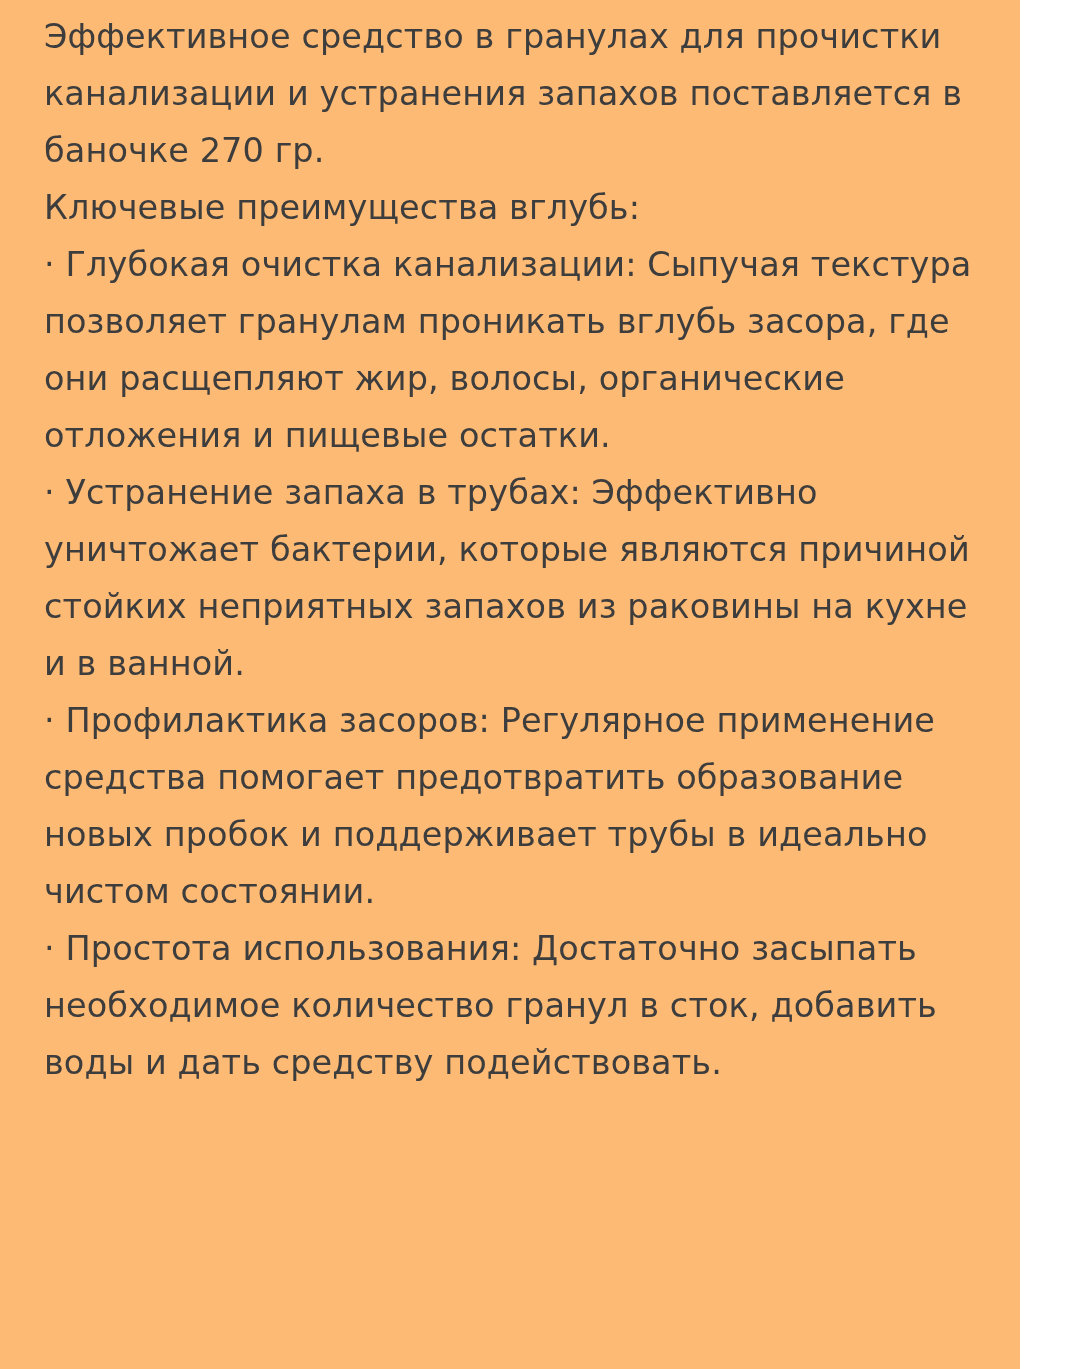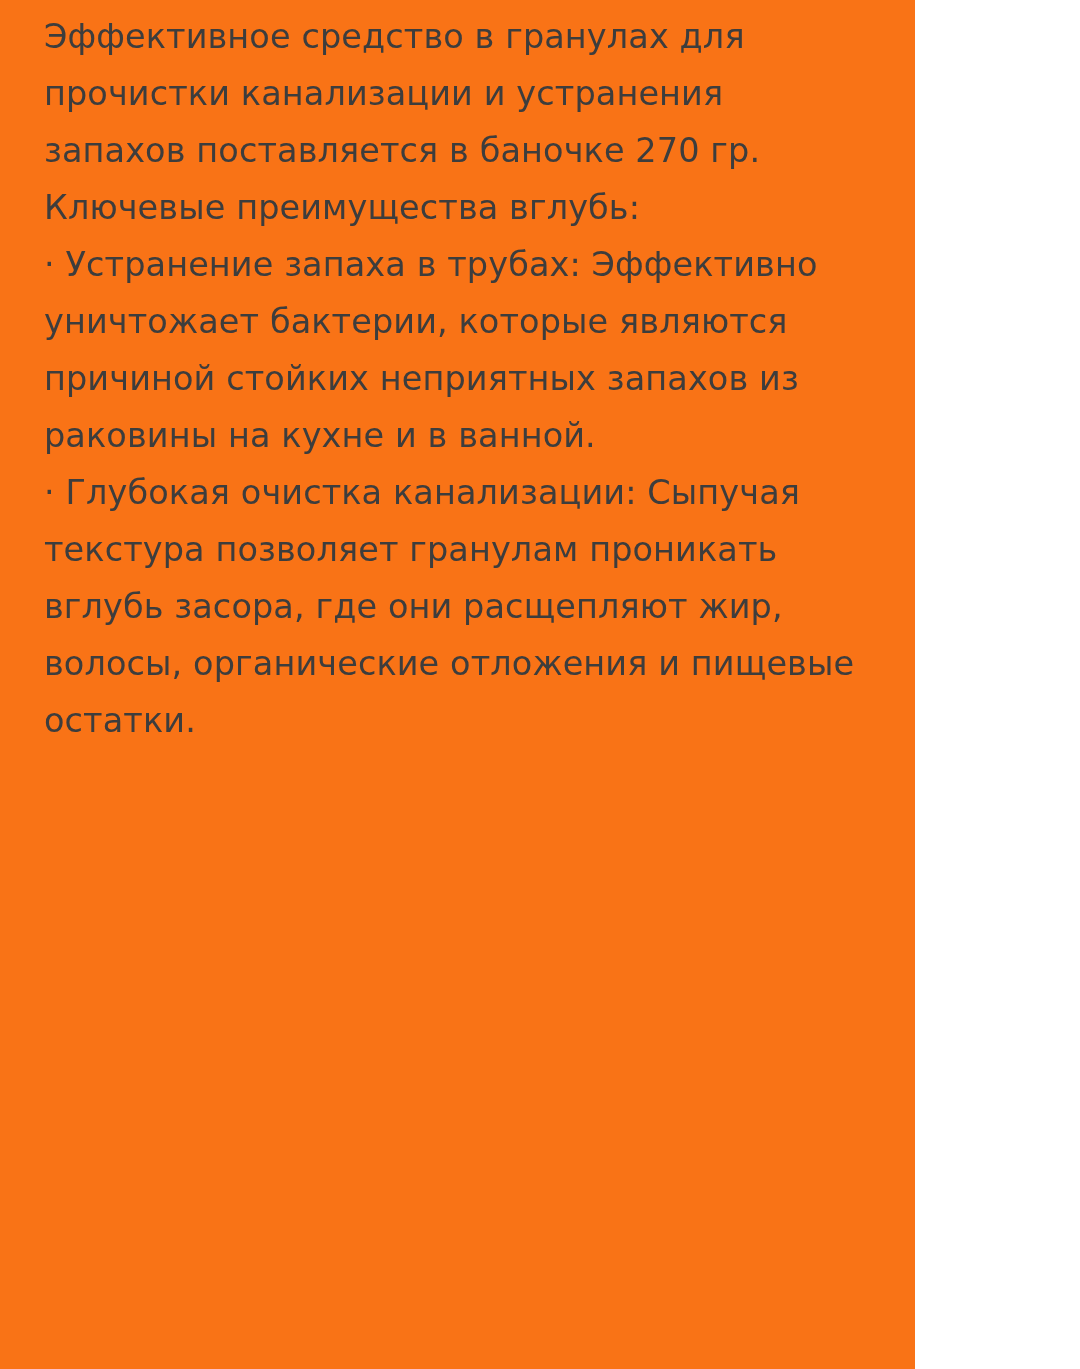--- a/index.html
+++ b/index.html
@@ -8,25 +8,25 @@
     background: #ffffff;
   }
   body {
     width: 1080px;
     min-height: 1369px;
     font-family: "DejaVu Sans", sans-serif;
     color: #3c3c3c;
     -webkit-font-smoothing: antialiased;
   }
   .page {
-    width: 915px;
+    width: 1020px;
     min-height: 1369px;
     box-sizing: border-box;
     padding: 0 40px 0 44px;
-    background: #f97316;
+    background: #fdba74;
     overflow: hidden;
   }
   .desc {
     font-size: 33.5px;
     line-height: 57px;
     letter-spacing: 0.1px;
     color: #3d3d3d;
     font-weight: 400;
   }
   .desc p {
@@ -51,17 +51,19 @@
 </head>
 <body>
 
 <div class="page">
 
   <div class="clipped-top">·</div>
 
   <div class="desc">
     <p>Эффективное средство в гранулах для прочистки канализации и устранения запахов поставляется в баночке 270 гр.</p>
     <p>Ключевые преимущества вглубь:</p>
+    <p class="bullet-line">· Глубокая очистка канализации: Сыпучая текстура позволяет гранулам проникать вглубь засора, где они расщепляют жир, волосы, органические отложения и пищевые остатки.</p>
     <p class="bullet-line">· Устранение запаха в трубах: Эффективно уничтожает бактерии, которые являются причиной стойких неприятных запахов из раковины на кухне и в ванной.</p>
-    <p class="bullet-line">· Глубокая очистка канализации: Сыпучая текстура позволяет гранулам проникать вглубь засора, где они расщепляют жир, волосы, органические отложения и пищевые остатки.</p>
+    <p class="bullet-line">· Профилактика засоров: Регулярное применение средства помогает предотвратить образование новых пробок и поддерживает трубы в идеально чистом состоянии.</p>
+    <p class="bullet-line last-clip">· Простота использования: Достаточно засыпать необходимое количество гранул в сток, добавить воды и дать средству подействовать.</p>
   </div>
 
 </div>
 
 </body></html>

